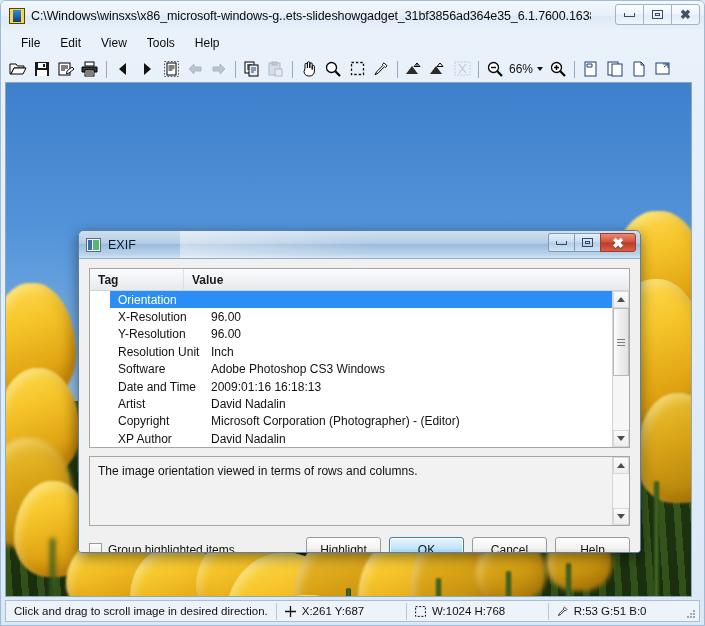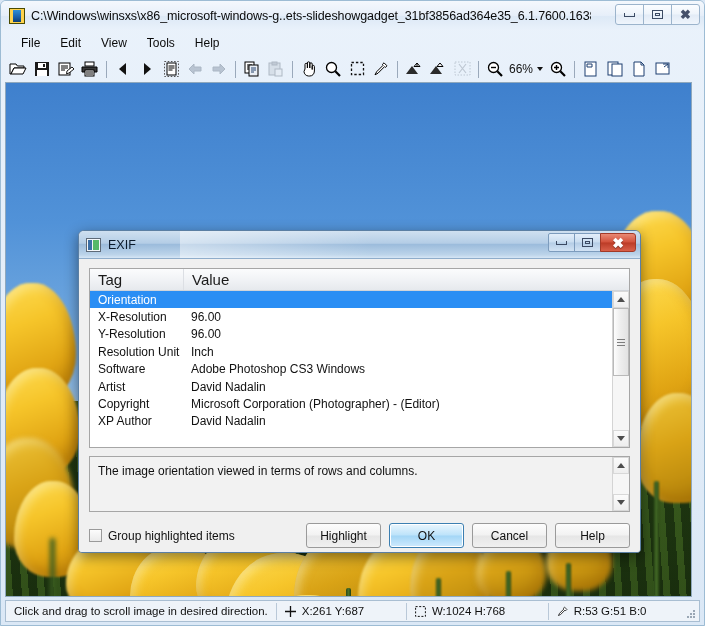--- a/index.html
+++ b/index.html
@@ -149,22 +149,22 @@
   
   #exif-list{
     height:180px;box-sizing:border-box;border:1px solid #a6a6a6;background:#fff;
     display:flex;flex-direction:column;overflow:hidden;position:relative;
   }
   #list-header{
     height:21px;flex:0 0 21px;display:flex;
     background:linear-gradient(180deg,#fbfcfd 0%,#f1f3f6 50%,#e6e9ed 100%);
     border-bottom:1px solid #d0d4da;
   }
-  .col-h{display:flex;align-items:center;padding-left:8px;font-size:15px;color:#1a1a1a;
-    box-sizing:border-box;}
+  .col-h{display:flex;align-items:center;padding-left:8px;font-size:12px;color:#1a1a1a;
+    box-sizing:border-box;font-weight:bold;}
   .col-h + .col-h{border-left:1px solid #dcdfe4;}
   .col-tag{width:93px;flex:0 0 93px;}
   .col-val{flex:1 1 auto;}
   #list-rows{flex:1 1 auto;overflow:hidden;}
   .row{height:17.4px;display:flex;align-items:center;font-size:12px;color:#111;}
   .row.selected{background:#2a8ef4;color:#fff;}
   .cell-tag{width:93px;flex:0 0 93px;padding-left:8px;box-sizing:border-box;white-space:nowrap;}
   .cell-val{flex:1 1 auto;padding-left:8px;box-sizing:border-box;white-space:nowrap;}
   
   .vscroll{
@@ -178,24 +178,24 @@
     border-bottom:5px solid #4d4d4d;}
   .arrow-down{width:0;height:0;border-left:4px solid transparent;border-right:4px solid transparent;
     border-top:5px solid #4d4d4d;}
   .sb-track{flex:1 1 auto;background:#f6f6f6;position:relative;}
   .sb-thumb{position:absolute;left:0;right:0;top:0;height:68px;box-sizing:border-box;
     border:1px solid #b9b9b9;
     background:linear-gradient(90deg,#fdfdfd 0%,#efefef 40%,#e2e2e2 100%);
     display:flex;align-items:center;justify-content:center;}
   .grip-lines{width:8px;height:7px;
     background:repeating-linear-gradient(180deg,#7d7d7d 0 1px,transparent 1px 3px);}
-  #list-area{display:flex;flex:1 1 auto;overflow:hidden;}
+  #list-area{display:flex;flex:1 1 auto;overflow:hidden;padding-left:20px;}
   
   #desc-box{
-    margin-top:8px;height:56px;box-sizing:border-box;
+    margin-top:8px;height:70px;box-sizing:border-box;
     border:1px solid #a6a6a6;background:#f2f2f2;display:flex;overflow:hidden;
   }
   #desc-text{flex:1 1 auto;padding:6px 8px;font-size:12px;color:#111;line-height:1.35;}
   
   #exif-footer{margin-top:11px;display:flex;align-items:center;}
   #group-check{display:flex;align-items:center;gap:6px;}
   .checkbox{width:13px;height:13px;box-sizing:border-box;border:1px solid #9a9a9a;
     background:linear-gradient(180deg,#fcfcfc,#eaeaea);}
   #group-label{font-size:12px;color:#111;}
   #btn-row{margin-left:auto;display:flex;gap:8px;}
@@ -498,20 +498,24 @@
               </div>
               <div class="row">
                 <div class="cell-tag">Resolution Unit</div>
                 <div class="cell-val">Inch</div>
               </div>
               <div class="row">
                 <div class="cell-tag">Software</div>
                 <div class="cell-val">Adobe Photoshop CS3 Windows</div>
               </div>
               <div class="row">
+                <div class="cell-tag">Date and Time</div>
+                <div class="cell-val">2009:01:16 16:18:13</div>
+              </div>
+              <div class="row">
                 <div class="cell-tag">Artist</div>
                 <div class="cell-val">David Nadalin</div>
               </div>
               <div class="row">
                 <div class="cell-tag">Copyright</div>
                 <div class="cell-val">Microsoft Corporation (Photographer)  -  (Editor)</div>
               </div>
               <div class="row">
                 <div class="cell-tag">XP Author</div>
                 <div class="cell-val">David Nadalin</div>

